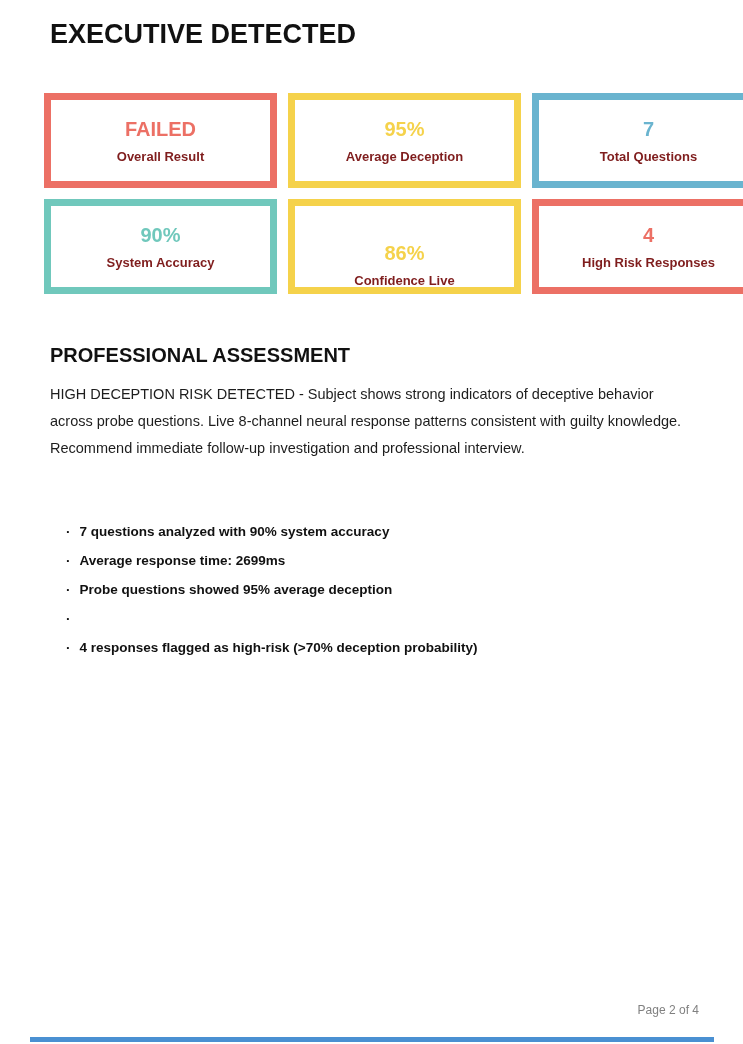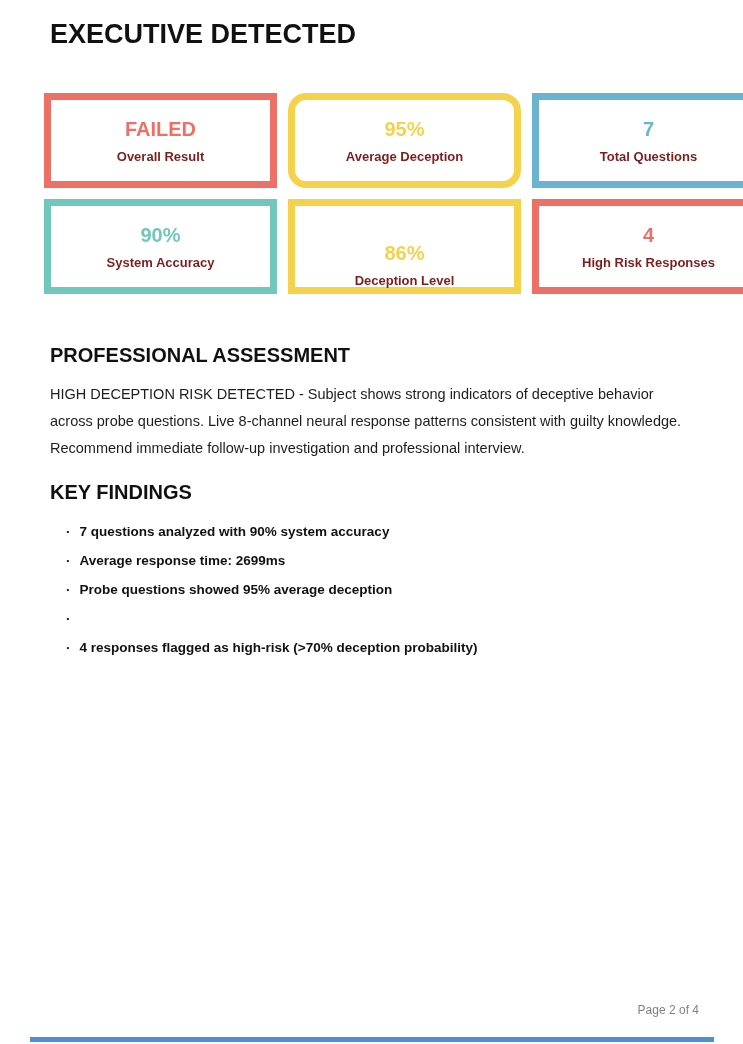--- a/index.html
+++ b/index.html
@@ -71,52 +71,51 @@
 
   <h1 class="doc-title">EXECUTIVE DETECTED</h1>
 
   <div class="cards-grid">
 
     <div class="metric-card" style="border-color: rgb(236, 112, 101);">
       <div class="metric-value" style="color: rgb(236, 112, 101);">FAILED</div>
       <div class="metric-label">Overall Result</div>
     </div>
 
-    <div class="metric-card" style="border-color: rgb(245, 210, 75); border-radius: 18px;">
+    <div class="metric-card" style="border-color: rgb(245, 210, 75);">
       <div class="metric-value" style="color: rgb(245, 210, 75);">95%</div>
       <div class="metric-label">Average Deception</div>
     </div>
 
     <div class="metric-card" style="border-color: rgb(106, 180, 207);">
       <div class="metric-value" style="color: rgb(106, 180, 207);">7</div>
       <div class="metric-label">Total Questions</div>
     </div>
 
     <div class="metric-card" style="border-color: rgb(112, 200, 188);">
       <div class="metric-value" style="color: rgb(112, 200, 188);">90%</div>
       <div class="metric-label">System Accuracy</div>
     </div>
 
     <div class="metric-card" style="border-color: rgb(245, 210, 75);">
       <div class="metric-value" style="color: rgb(245, 210, 75); margin-top: 36px;">86%</div>
-      <div class="metric-label">Deception Level</div>
+      <div class="metric-label">Confidence Live</div>
     </div>
 
     <div class="metric-card" style="border-color: rgb(236, 112, 101);">
       <div class="metric-value" style="color: rgb(236, 112, 101);">4</div>
       <div class="metric-label">High Risk Responses</div>
     </div>
 
   </div>
 
   <h2 class="section-heading heading-assessment">PROFESSIONAL ASSESSMENT</h2>
 
   <p class="assessment-body">HIGH DECEPTION RISK DETECTED - Subject shows strong indicators of deceptive behavior across probe questions. Live 8-channel neural response patterns consistent with guilty knowledge. Recommend immediate follow-up investigation and professional interview.</p>
 
-  <h2 class="section-heading heading-findings">KEY FINDINGS</h2>
 
   <ul class="findings-list">
     <li>
       <span class="bullet-dot">·</span>
       <span>7 questions analyzed with 90% system accuracy</span>
     </li>
     <li>
       <span class="bullet-dot">·</span>
       <span>Average response time: 2699ms</span>
     </li>

